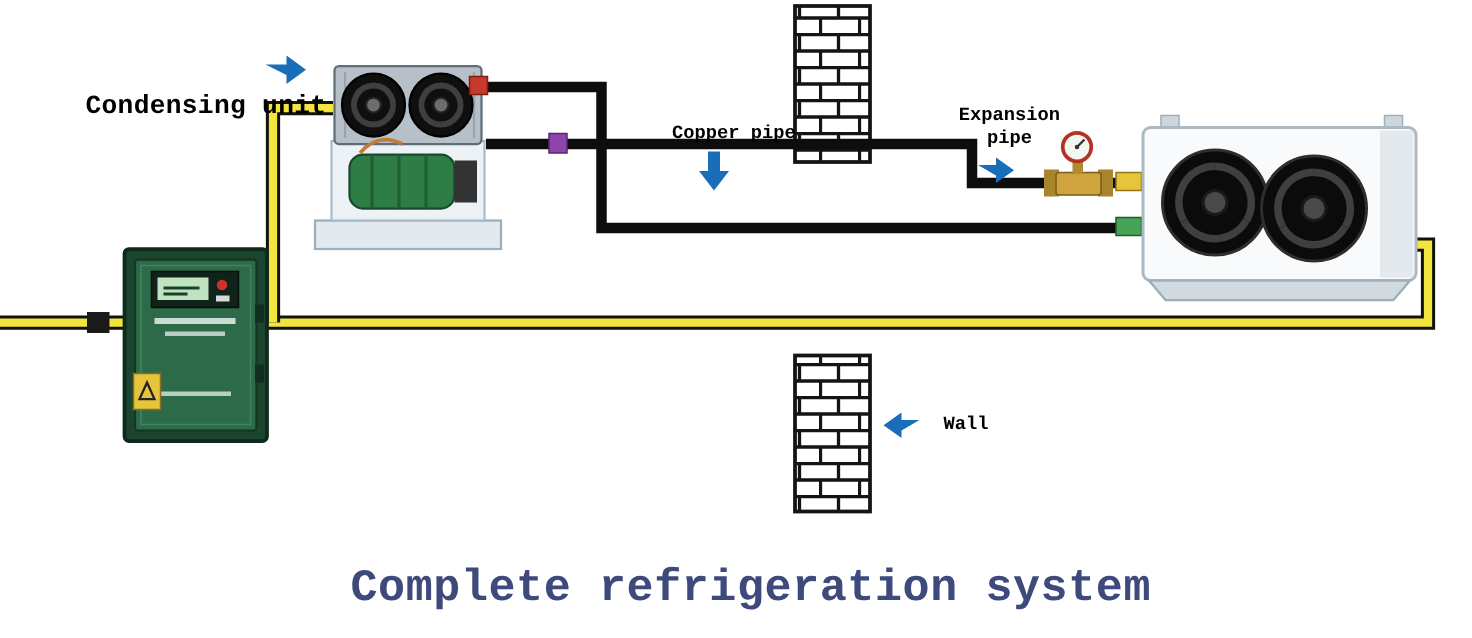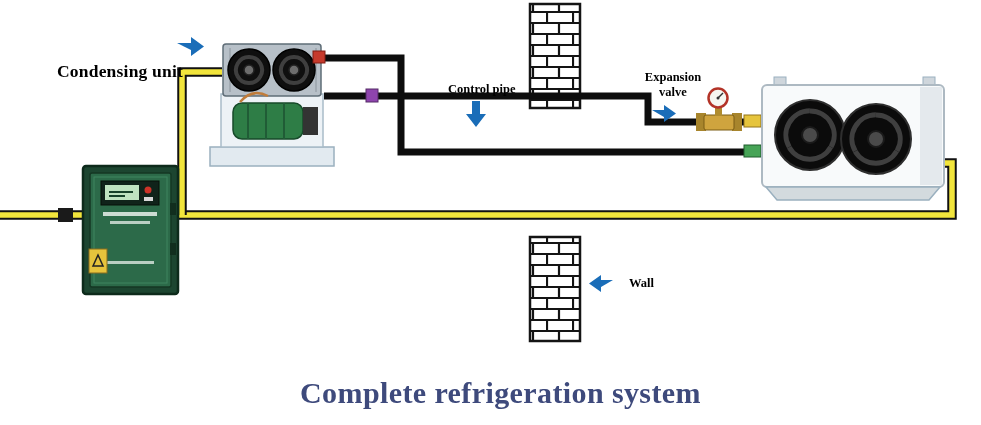--- a/index.html
+++ b/index.html
@@ -1,18 +1,18 @@
 <!DOCTYPE html>
 <html style="--arrow: #1a6db8; --pipe: #0d0d0d; --cable: #f2e53c; --cable-outline: #111111; --title: #3e4a7c; --mortar: #141414; --box-green: #2c6a49; --compressor-green: #2e7d46;"><head>
 <meta charset="utf-8">
 <style>
   html,body{margin:0;padding:0;background:#ffffff;}
   .stage{
     position:relative;width:981px;height:425px;background:#ffffff;overflow:hidden;
-    font-family:Liberation Serif, serif;
+    font-family:Liberation Mono, monospace;
   }
   .stage svg.scene{position:absolute;left:0;top:0;}
   .label{position:absolute;color:#000;font-weight:bold;white-space:nowrap;}
   .label.small{font-size:12.5px;}
   .label.big{font-size:17.5px;letter-spacing:0.2px;}
   .label.wrap{white-space:normal;text-align:center;line-height:1.2;}
   .title{
     position:absolute;left:0;right:0;top:376px;text-align:center;
     font-size:30px;font-weight:800;letter-spacing:0.4px;
     color:var(--title,#3e4a7c);
@@ -147,18 +147,18 @@
       <rect x="170" y="243" width="6" height="12" fill="#112e1e"></rect>
     </g>
 
     <path class="arrow" transform="translate(177,37)" d="M0 6 H14 V0 L27 9.5 L14 19 V13 Z"></path>
     <path class="arrow" transform="translate(466,101)" d="M6 0 H14 V13 H20 L10 26 L0 13 H6 Z"></path>
     <path class="arrow" transform="translate(652,105)" d="M0 5 H12 V0 L24 8.5 L12 17 V12 Z"></path>
     <path class="arrow" transform="translate(589,275)" d="M24 5 H12 V0 L0 8.5 L12 17 V12 Z"></path>
   </svg>
 
   <div class="label big" style="left:57px;top:61px;">Condensing unit</div>
-  <div class="label small" style="left:448px;top:82px;">Control pipe</div>
-  <div class="label small wrap" style="left:637px;top:70px;width:72px;">Expansion valve</div>
+  <div class="label small" style="left:448px;top:82px;">Copper pipe</div>
+  <div class="label small wrap" style="left:637px;top:70px;width:72px;">Expansion pipe</div>
   <div class="label small" style="left:618px;top:276px;margin-left:11px;">Wall</div>
 
   <div class="title">Complete refrigeration system</div>
 </div>
 
 </body></html>

